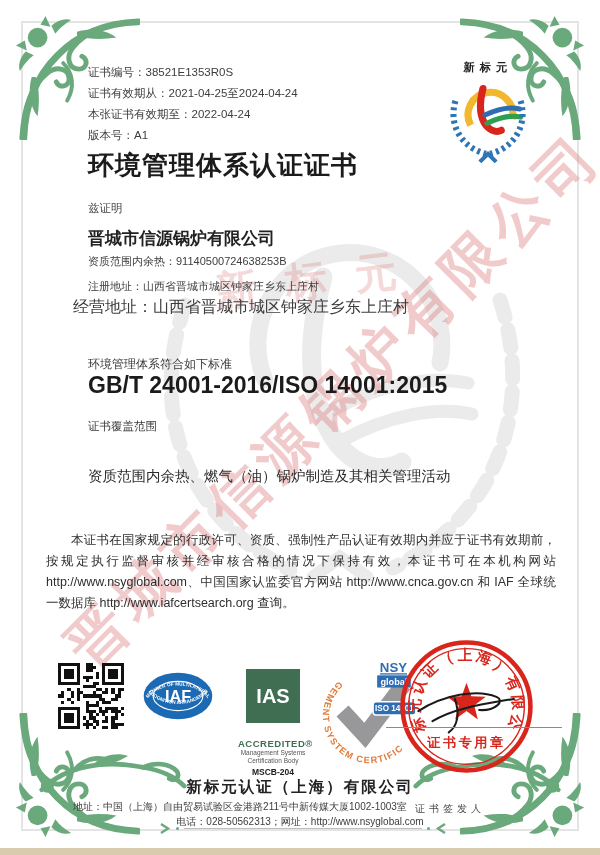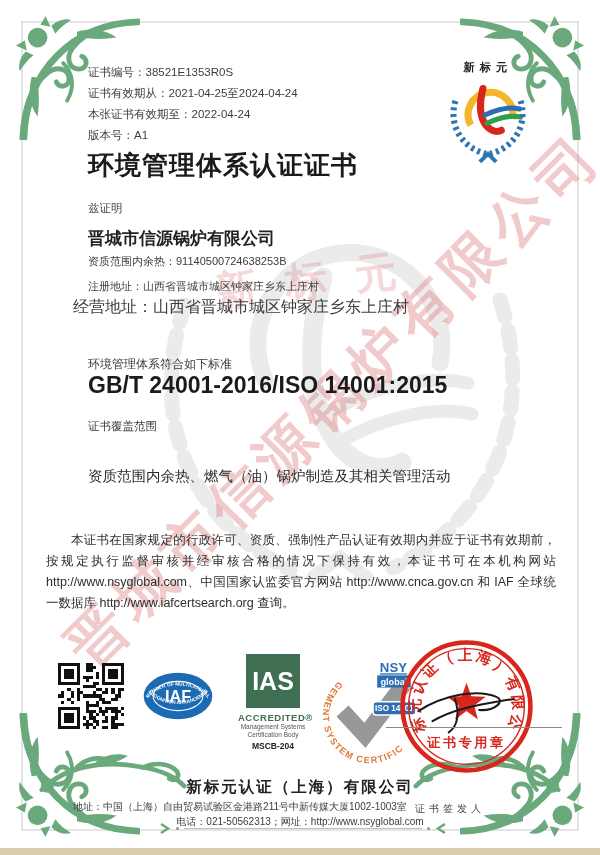--- a/index.html
+++ b/index.html
@@ -30,22 +30,22 @@
   .stdintro{left:88px;top:356px;font-size:12px;color:#3a3a3a;}
   .standard{left:88px;top:372px;font-size:23px;font-weight:bold;color:#1b1b1b;}
   .scopelabel{left:88px;top:419px;font-size:11.5px;color:#3a3a3a;}
   .scope{left:88px;top:467px;font-size:14.5px;color:#2c2c2c;}
   .para{left:46px;top:530px;width:510px;font-size:12.5px;line-height:21px;color:#2e2e2e;
         text-align:justify;text-indent:2em;}
   
   .qr{left:58px;top:663px;width:66px;height:66px;}
   .iaf{left:134px;top:666px;}
   .ias{left:238px;top:654px;width:70px;text-align:center;}
-  .iasbox{width:54px;height:54px;margin:0 auto;background:#3f6e52;color:#fff;display:flex;
-          align-items:center;justify-content:center;font-size:25px;font-weight:bold;letter-spacing:0;}
+  .iasbox{width:54px;height:54px;margin:15px auto;background:#3f6e52;color:#fff;display:flex;
+          align-items:center;justify-content:center;font-size:20px;font-weight:bold;letter-spacing:0;}
   .ias-acc{color:#3f6e52;font-weight:bold;font-size:9.5px;margin-top:4px;letter-spacing:.5px;}
   .ias-s1{font-size:6.5px;color:#555;line-height:8px;}
   .ias-s2{font-size:8.5px;color:#222;font-weight:bold;margin-top:2px;}
   .nsy{left:312px;top:656px;}
   .stamp{left:398px;top:638px;}
   .sigline{left:386px;top:727px;width:176px;height:0;border-top:1px solid #8a8a8a;}
   .signer{left:415px;top:802px;width:110px;text-align:left;font-size:10px;color:#4a4a4a;letter-spacing:4px;}
   
   .f-company{left:0;top:777px;width:600px;text-align:center;font-size:15.5px;font-weight:bold;color:#222;letter-spacing:2px;}
   .f-addr{left:0;top:800px;width:480px;text-align:center;font-size:10px;color:#3c3c3c;}
@@ -326,21 +326,21 @@
       <path d="M20,72 C45,56 78,50 97,58 C106,62 96,72 80,71"></path>
       <path d="M34,82 C56,68 92,64 114,60"></path>
       <path d="M56,60 C61,74 59,87 50,93"></path>
     </g>
   </svg>
   <div class="abs sigline content"></div>
   <div class="abs signer content">证书签发人</div>
 
   <div class="abs f-company content">新标元认证（上海）有限公司</div>
   <div class="abs f-addr content">地址：中国（上海）自由贸易试验区金港路211号中新传媒大厦1002-1003室</div>
-  <div class="abs f-tel content">电话：021-50562313；网址：http://www.nsyglobal.com</div>
+  <div class="abs f-tel content">电话：028-50562313；网址：http://www.nsyglobal.com</div>
 
   <div class="abs divider content">
     <svg width="13" height="13" viewBox="0 0 13 13">
         <polyline points="3,2 10,6.5 3,11" fill="none" stroke="#6aa97c" stroke-width="2.4"></polyline>
       </svg>
     <span class="dot"></span>
       <span class="divline"></span>
       <span class="dot"></span>
     <svg width="13" height="13" viewBox="0 0 13 13">
         <polyline points="10,2 3,6.5 10,11" fill="none" stroke="#6aa97c" stroke-width="2.4"></polyline>

